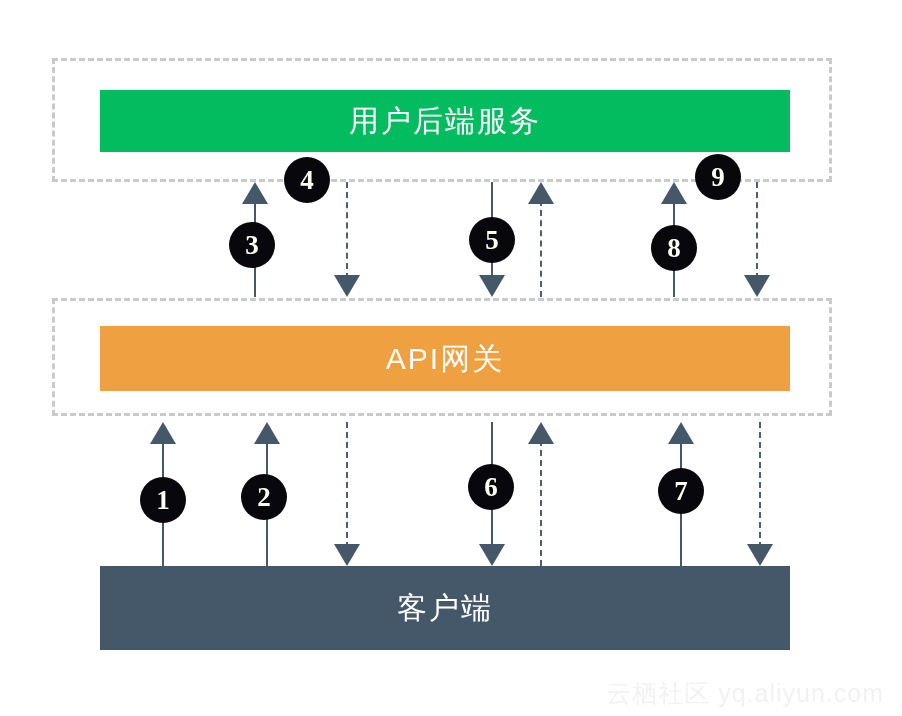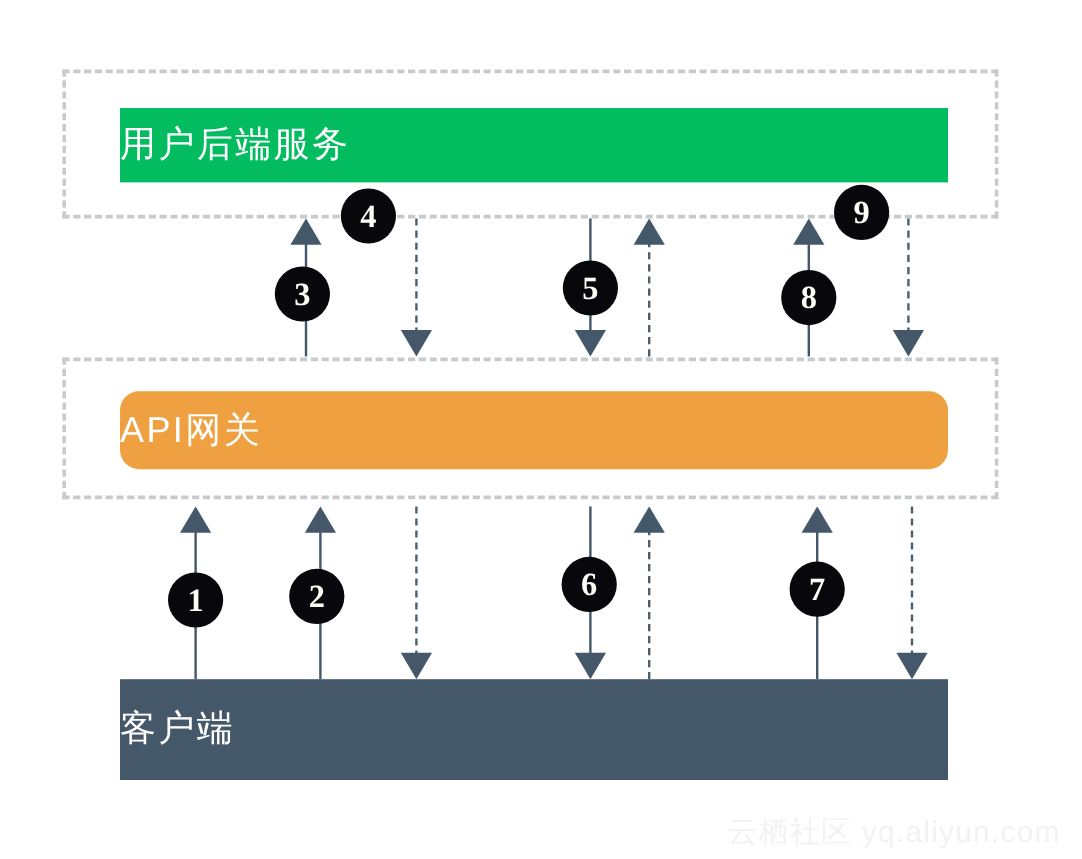--- a/index.html
+++ b/index.html
@@ -26,40 +26,39 @@
     background: transparent;
   }
   #zone-backend { left: 52px;  top: 58px;  width: 780px; height: 124px; }
   #zone-gateway { left: 52px;  top: 298px; width: 780px; height: 118px; }
 
   
   .layer-box {
     position: absolute;
     display: flex;
     align-items: center;
-    justify-content: flex-start;
+    justify-content: center;
     box-sizing: border-box;
     color: #ffffff;
     letter-spacing: 2px;
   }
   .layer-label {
     font-size: 30px;
     font-weight: 400;
     line-height: 1;
     color: #ffffff;
     white-space: nowrap;
   }
   #box-backend {
     left: 100px; top: 90px; width: 690px; height: 62px;
     background: #03bc60;
   }
   #box-gateway {
     left: 100px; top: 326px; width: 690px; height: 65px;
     background: #efa040;
-    border-radius: 16px;
   }
   #box-client {
     left: 100px; top: 566px; width: 690px; height: 84px;
     background: #44586a;
   }
 
   
   .conn {
     position: absolute;
     width: 26px;

